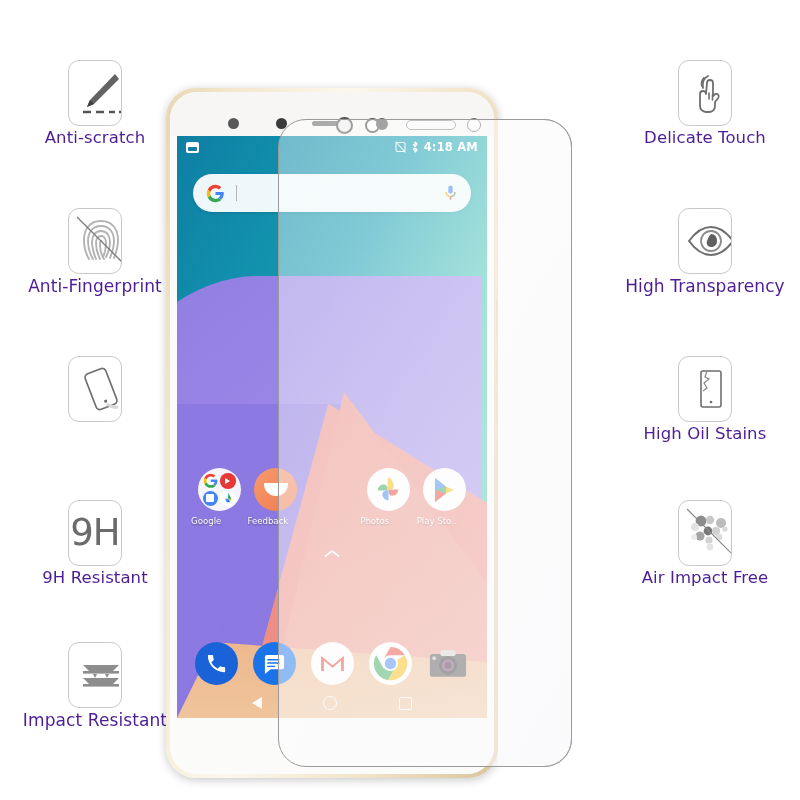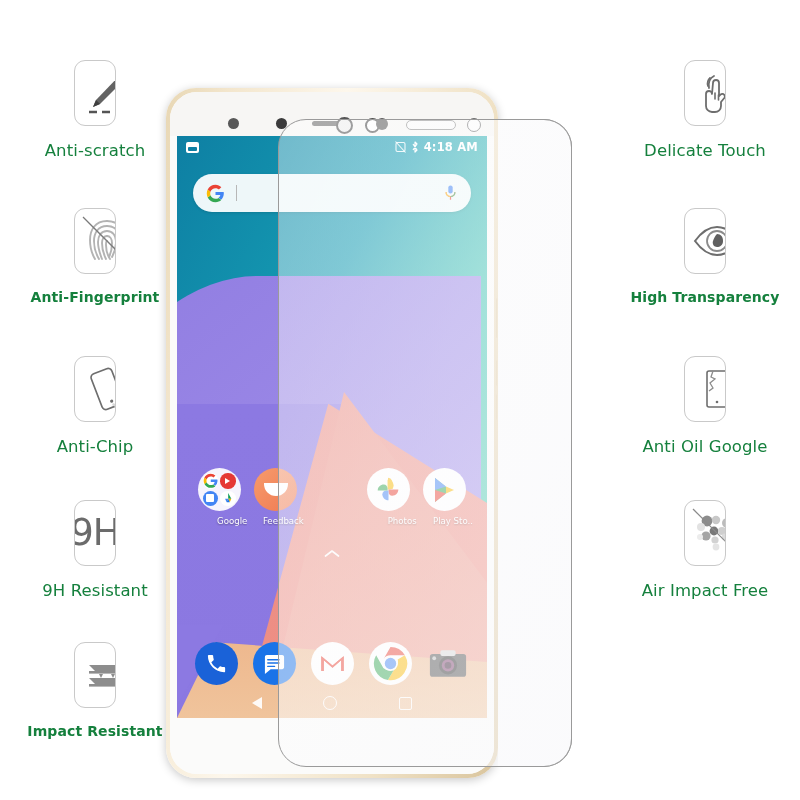--- a/index.html
+++ b/index.html
@@ -25,38 +25,38 @@
   }
   #col-left  { left: 0px; }
   #col-right { left: 610px; }
 
   .feature {
     position: absolute;
     width: 190px;
     text-align: center;
   }
   .feature-icon {
-    width: 42px;
+    width: 54px;
     height: 66px;
     margin: 0 auto;
     border: 1.4px solid #c9c9c9;
     border-radius: 11px;
     box-sizing: border-box;
     position: relative;
     background: #fff;
     overflow: hidden;
   }
   .feature-label {
-    margin-top: 15px;
+    margin-top: 2px;
     font-size: 16.5px;
-    color: #15803d;
+    color: #4c1d95;
     letter-spacing: 0.1px;
     white-space: nowrap;
   }
-  .feature-label.wide { font-size: 14px; font-weight: bold; }
+  .feature-label.wide { font-size: 17px; }
 
   
   #f-scratch   { top: 60px;  left: 0; }
   #f-finger    { top: 208px; left: 0; }
   #f-chip      { top: 356px; left: 0; }
   #f-9h        { top: 500px; left: 0; }
   #f-impact    { top: 642px; left: 0; }
   
   #f-touch     { top: 60px;  left: 0; }
   #f-transp    { top: 208px; left: 0; }
@@ -283,21 +283,21 @@
   .app-row {
     position: absolute;
     left: 0; right: 0;
     top: 332px;
     display: flex;
     padding: 0 14px;
     box-sizing: border-box;
   }
   .app {
     width: 25%;
-    text-align: right;
+    text-align: left;
   }
   .app-ico {
     width: 43px; height: 43px;
     margin: 0 auto;
     border-radius: 50%;
     position: relative;
     overflow: hidden;
   }
   .app-name {
     margin-top: 5px;
@@ -460,21 +460,20 @@
   <div class="feature" id="f-chip">
     <div class="feature-icon">
       <svg width="64" height="64" viewBox="0 0 64 64">
         <g transform="rotate(-21 32 32)">
           <rect x="21" y="13" width="22" height="38" rx="4" fill="#fff" stroke="#6e6e6e" stroke-width="1.7"></rect>
           <circle cx="32" cy="45" r="1.6" fill="#6e6e6e"></circle>
         </g>
         <path d="M38 46 C43 48 47 49 50 49 L48 52 C44 52 40 50 37 48 Z" fill="#d8d8d8"></path>
       </svg>
     </div>
-    <div class="feature-label">Anti-Chip</div>
   </div>
 
   <div class="feature" id="f-9h">
     <div class="feature-icon">
       <div class="hardness-text">9H</div>
     </div>
     <div class="feature-label">9H Resistant</div>
   </div>
 
   <div class="feature" id="f-impact">
@@ -527,21 +526,21 @@
   </div>
 
   <div class="feature" id="f-oil">
     <div class="feature-icon">
       <svg width="64" height="64" viewBox="0 0 64 64">
         <rect x="22" y="14" width="20" height="36" rx="2" fill="#fff" stroke="#6e6e6e" stroke-width="1.6"></rect>
         <path d="M28 14 L26 20 L30 22 L25 26 L28 31 L24 34" fill="none" stroke="#8c8c8c" stroke-width="1.3"></path>
         <circle cx="32" cy="45" r="1.3" fill="#6e6e6e"></circle>
       </svg>
     </div>
-    <div class="feature-label">Anti Oil Google</div>
+    <div class="feature-label">High Oil Stains</div>
   </div>
 
   <div class="feature" id="f-bubble">
     <div class="feature-icon">
       <svg width="64" height="64" viewBox="0 0 64 64">
         <circle cx="22" cy="20" r="5.4" fill="#8c8c8c"></circle>
         <circle cx="31" cy="19" r="4.2" fill="#c8c8c8"></circle>
         <circle cx="42" cy="22" r="5" fill="#bcbcbc"></circle>
         <circle cx="16" cy="26" r="4" fill="#e2e2e2"></circle>
         <circle cx="29" cy="30" r="4.4" fill="#787878"></circle>

